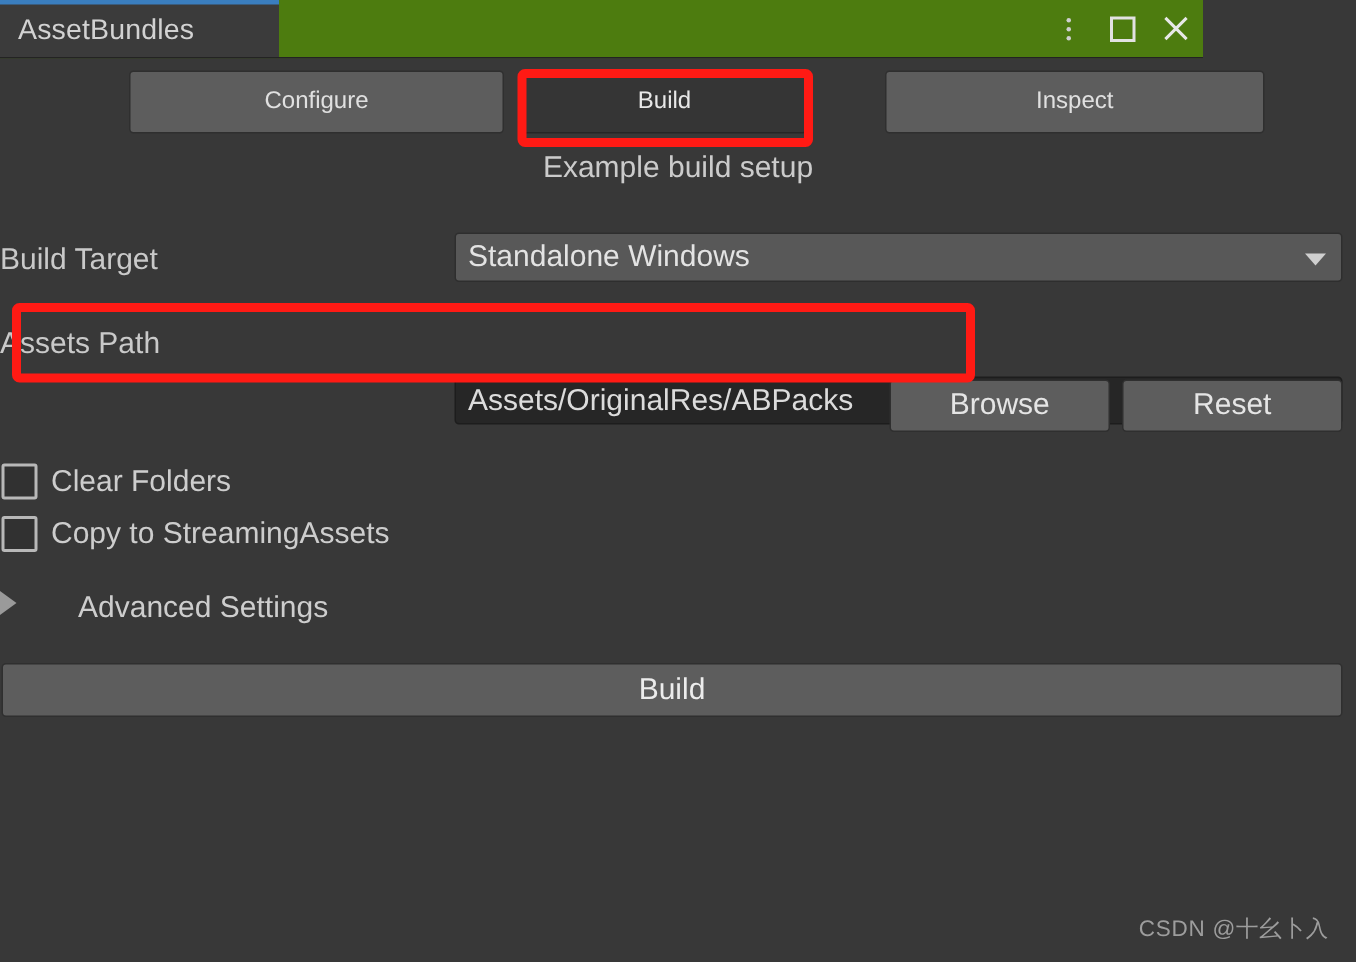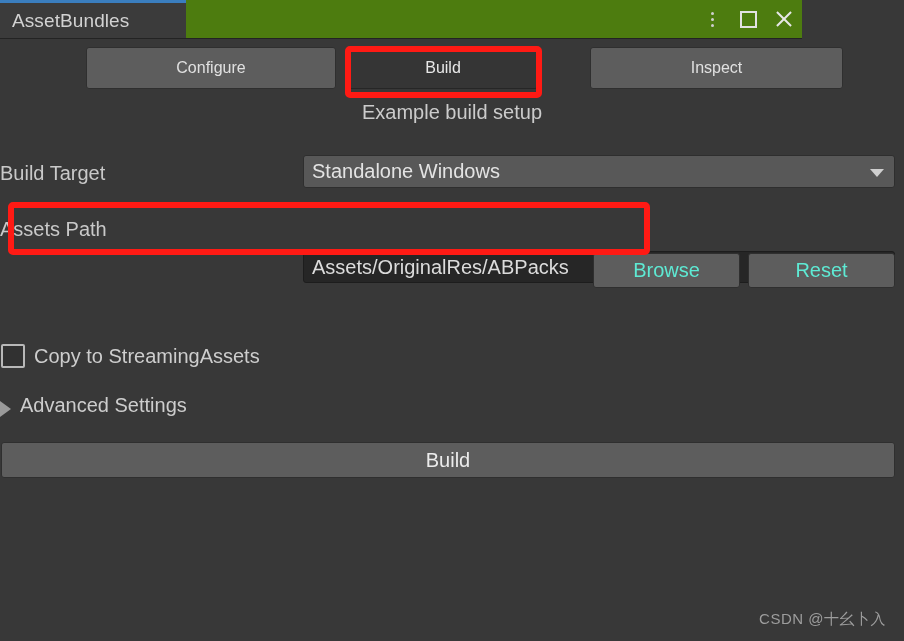--- a/index.html
+++ b/index.html
@@ -185,21 +185,21 @@
     position: absolute;
     height: 35px;
     background: #5d5d5d;
     border: 1px solid #2f2f2f;
     border-radius: 3px;
     box-sizing: border-box;
     display: flex;
     align-items: center;
     justify-content: center;
     font-size: 20px;
-    color: #5eead4;
+    color: #e5e5e5;
   }
   #btn-browse { left: 593px; top: 214px; width: 147px; }
   #btn-reset  { left: 748px; top: 214px; width: 147px; }
   
   #btn-browse, #btn-reset { top: 214px; }
 
   
   .check-row {
     position: absolute;
     left: 0;
@@ -220,21 +220,22 @@
     font-size: 20px;
     color: #cdcdcd;
     margin-left: 9px;
   }
 
   
   .foldout {
     position: absolute;
     left: 0; top: 355px;
     display: flex;
-    align-items: flex-end;
+    align-items: flex-start;
+    gap: 32px;
   }
   .foldout-arrow {
     width: 0; height: 0;
     border-top: 8px solid transparent;
     border-bottom: 8px solid transparent;
     border-left: 11px solid #9a9a9a;
     margin-left: 0px;
   }
   .foldout-label {
     font-size: 20px;
@@ -329,20 +330,24 @@
     <span class="textfield-value">Assets/OriginalRes/ABPacks</span>
   </div>
 
   <div class="btn" id="btn-browse">
     <span>Browse</span>
   </div>
   <div class="btn" id="btn-reset">
     <span>Reset</span>
   </div>
 
+  <div class="check-row" id="check-clear-folders">
+    <span class="checkbox"></span>
+    <span class="check-label">Clear Folders</span>
+  </div>
   <div class="check-row" id="check-copy-streaming">
     <span class="checkbox"></span>
     <span class="check-label">Copy to StreamingAssets</span>
   </div>
 
   <div class="foldout">
     <span class="foldout-arrow"></span>
     <span class="foldout-label">Advanced Settings</span>
   </div>
 

